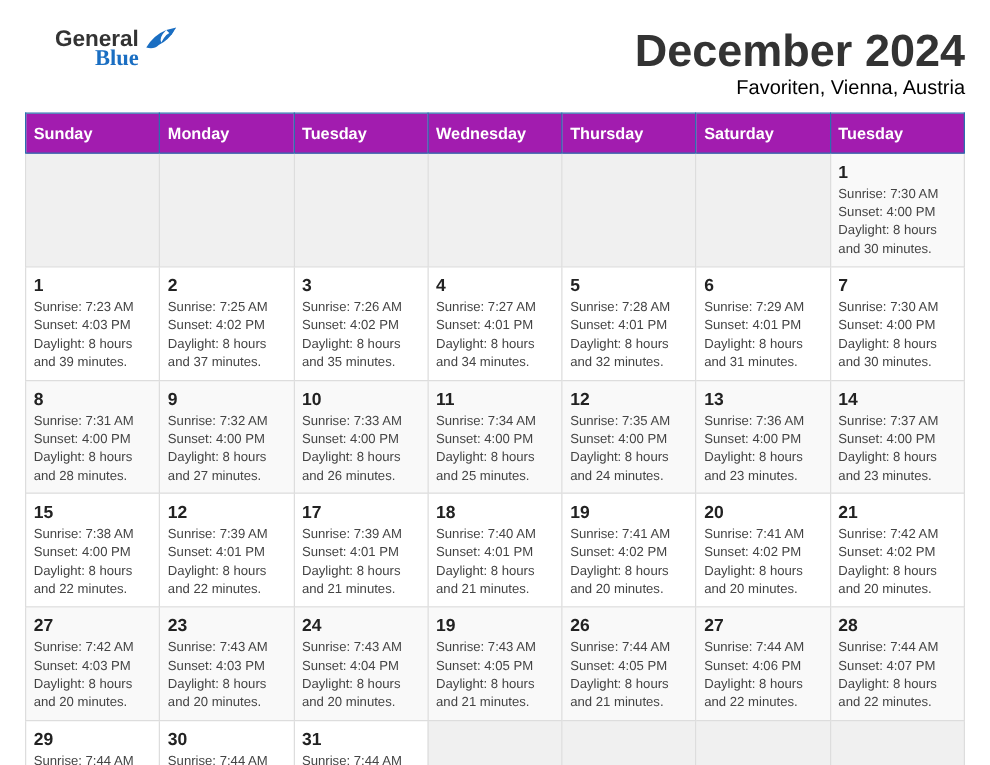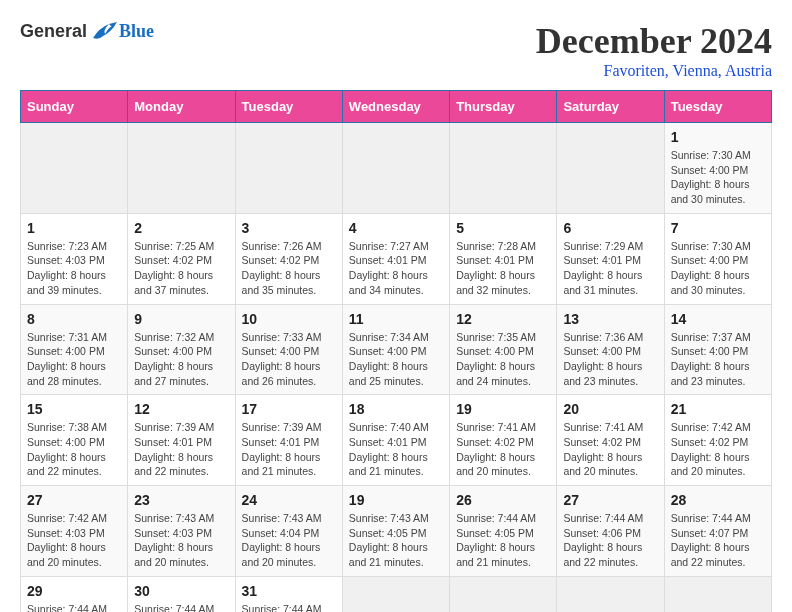--- a/index.html
+++ b/index.html
@@ -31,38 +31,37 @@
       font-weight: bold;
       color: #1a6ec2;
       font-family: Liberation Serif, serif;
     }
     .logo-bird {
       width: 28px;
       height: 22px;
     }
     .title-section {
       text-align: right;
-      font-family: Liberation Serif, serif;
     }
     .month-title {
       font-size: 36px;
       font-weight: bold;
       color: #333;
     }
     .location-title {
       font-size: 16px;
-      color: #1d4ed8;
+      color: #000000;
     }
     table {
       width: 100%;
       border-collapse: collapse;
       font-size: 11px;
     }
     thead tr {
-      background-color: #ec4899;
+      background-color: #a21caf;
       color: white;
     }
     thead th {
       padding: 8px 6px;
       text-align: left;
       font-size: 13px;
       font-weight: bold;
       border: 1px solid #2c6fad;
     }
     tbody tr {
@@ -93,21 +92,21 @@
     }
     .empty-cell {
       background: #f0f0f0 !important;
     }
   </style>
 </head>
 <body>
 
 <div class="header-section">
   <div class="logo">
-    <div style="display:flex;align-items:flex-end;">
+    <div style="display:flex;flex-direction:column;align-items:center;margin-left:24px;">
       <div style="display:flex;align-items:center;gap:2px;">
         <span class="logo-text-general">General</span>
         <svg class="logo-bird" viewBox="0 0 28 22" fill="none" xmlns="http://www.w3.org/2000/svg">
           <path d="M4 18 Q10 8 20 4 Q14 10 16 14 Q20 6 26 5 Q22 12 14 16 Q10 20 4 18Z" fill="#1a6ec2"></path>
           <path d="M20 4 L28 2 L24 8Z" fill="#1a6ec2"></path>
         </svg>
       </div>
       <span class="logo-text-blue" style="margin-top:-6px;margin-left:2px;">Blue</span>
     </div>
   </div>

